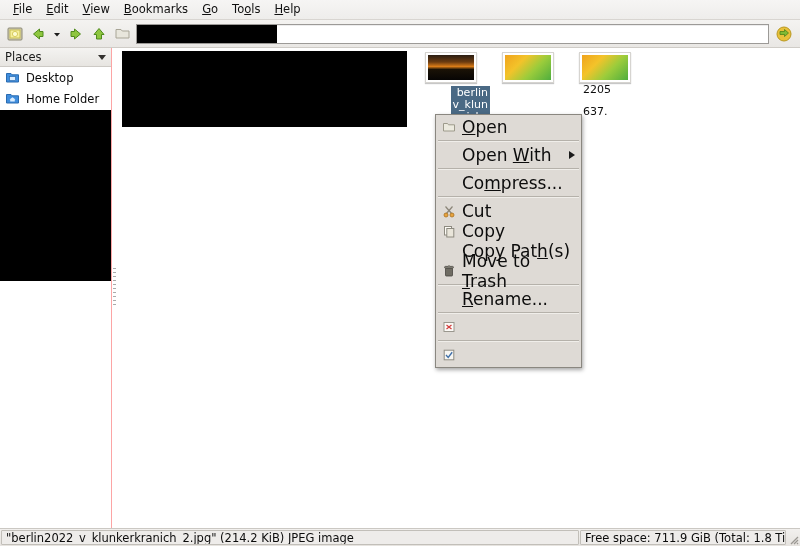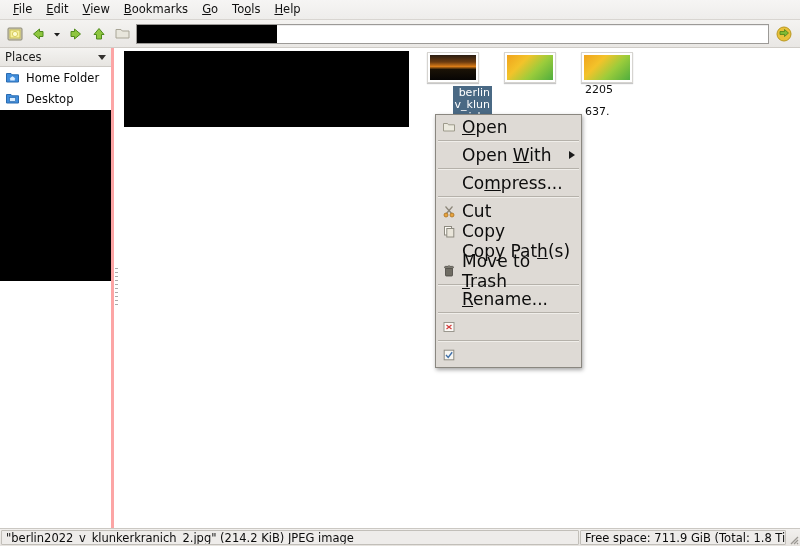--- a/index.html
+++ b/index.html
@@ -95,21 +95,21 @@
     background: #ffffff;
   }
 
   
   .sidebar {
     width: 111px;
     background: #ffffff;
     display: flex;
     flex-direction: column;
     position: relative;
-    border-right: 3px solid #fca5a5;
+    border-right: 1px solid #fca5a5;
   }
   .places-header {
     height: 19px;
     background: linear-gradient(to bottom, #f4f3f1 0%, #e7e5e1 100%);
     border-bottom: 1px solid #cdcac5;
     display: flex;
     align-items: center;
     padding: 0 5px;
     box-sizing: border-box;
     font-size: 11.5px;
@@ -361,33 +361,33 @@
 
     <div class="sidebar">
       <div class="places-header">
         <span class="lbl">Places</span>
         <span class="tri-down"></span>
       </div>
       <div class="place-row">
         <span class="ico">
           <svg width="15" height="15" viewBox="0 0 15 15">
             <path d="M1.5 3.5 L6 3.5 L7 4.8 L13.5 4.8 L13.5 12 L1.5 12 Z" fill="#3f8ddd" stroke="#2a6bb0" stroke-width="1" stroke-linejoin="round"></path>
-            <path d="M7.5 6.3 L10.5 8.6 L9.8 8.6 L9.8 10.6 L5.2 10.6 L5.2 8.6 L4.5 8.6 Z" fill="#d8ecff"></path>
-          </svg>
-        </span>
-        <span>Home Folder</span>
+            <rect x="4.6" y="6.6" width="6" height="4" fill="#d8ecff" stroke="#2a6bb0" stroke-width="0.7"></rect>
+          </svg>
+        </span>
+        <span>Desktop</span>
       </div>
       <div class="place-row">
         <span class="ico">
           <svg width="15" height="15" viewBox="0 0 15 15">
             <path d="M1.5 3.5 L6 3.5 L7 4.8 L13.5 4.8 L13.5 12 L1.5 12 Z" fill="#3f8ddd" stroke="#2a6bb0" stroke-width="1" stroke-linejoin="round"></path>
-            <rect x="4.6" y="6.6" width="6" height="4" fill="#d8ecff" stroke="#2a6bb0" stroke-width="0.7"></rect>
-          </svg>
-        </span>
-        <span>Desktop</span>
+            <path d="M7.5 6.3 L10.5 8.6 L9.8 8.6 L9.8 10.6 L5.2 10.6 L5.2 8.6 L4.5 8.6 Z" fill="#d8ecff"></path>
+          </svg>
+        </span>
+        <span>Home Folder</span>
       </div>
       <div class="sidebar-redact"></div>
     </div>
 
     <div class="splitter">
       <div class="grip"></div>
     </div>
 
     <div class="filepane">
 

